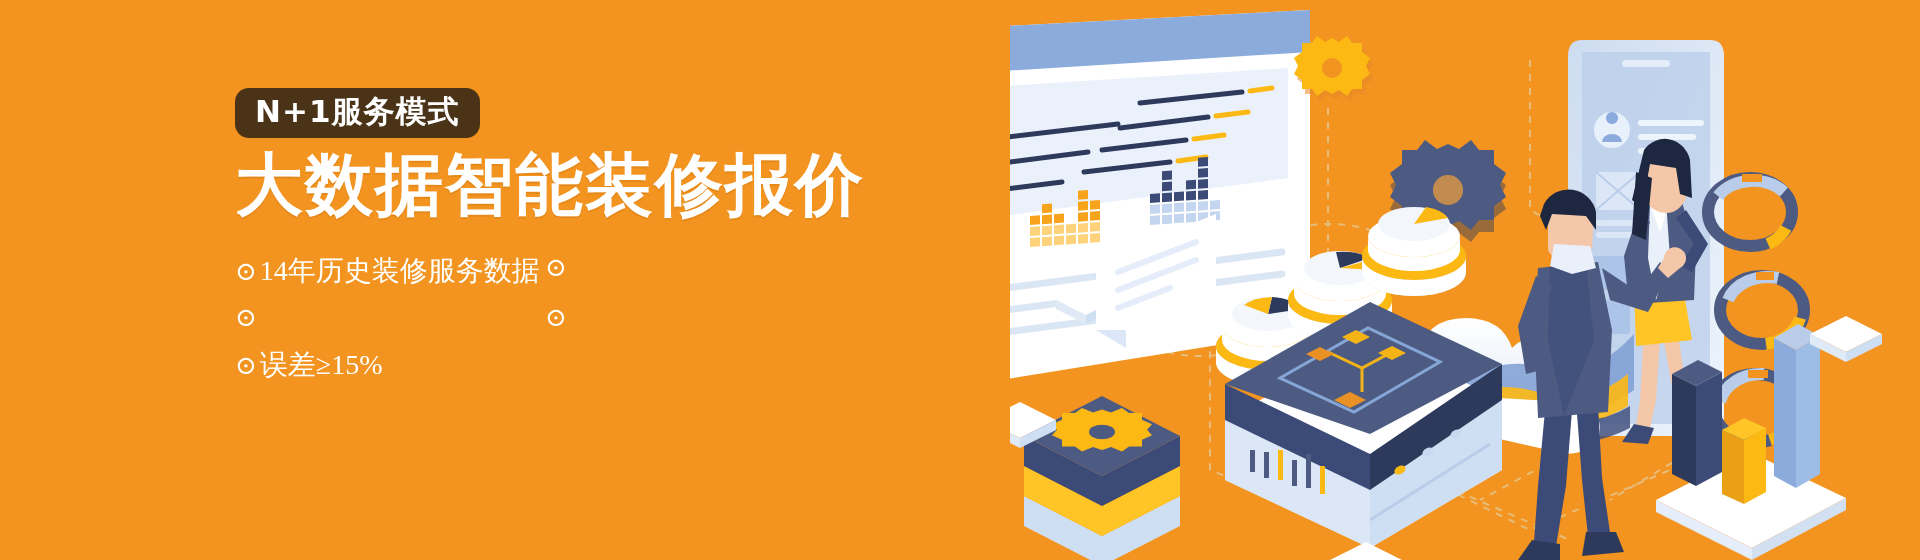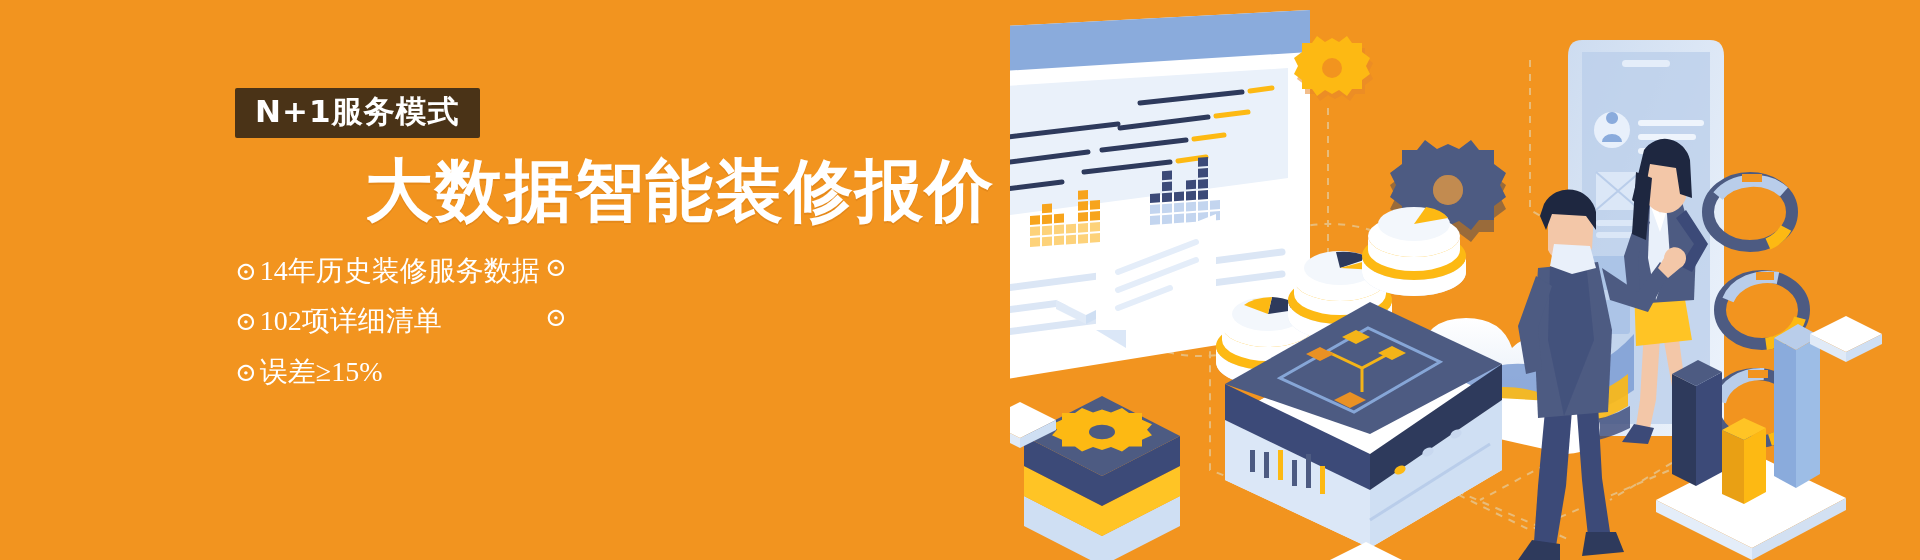--- a/index.html
+++ b/index.html
@@ -11,41 +11,40 @@
   }
   #stage{position:relative;width:1920px;height:560px;overflow:hidden;background:#f2941f;}
 
   
   #copy{position:absolute;left:235px;top:88px;width:760px;}
 
   .badge{
     display:inline-block;
     background:#4a3317;
     color:#ffffff;
-    border-radius:2px;
+    border-radius:14px;
     padding:7px 20px 10px 20px;
     font-family:"DejaVu Sans","Liberation Sans",sans-serif;
     font-weight:bold;
     font-size:31px;
     line-height:1.05;
     letter-spacing:1px;
     white-space:nowrap;
   }
 
   .headline{
     margin-top:17px;
     color:#ffffff;
-    font-family:Liberation Sans, sans-serif;
+    font-family:Liberation Mono, monospace;
     font-weight:bold;
     font-size:68px;
     line-height:1.04;
     letter-spacing:2px;
     white-space:nowrap;
     text-shadow:0 2px 0 rgba(190,105,10,.25);
-    text-align:right;
   }
 
   .bullets{
     margin-top:30px;
     display:grid;
     grid-template-columns:310px 360px;
     grid-auto-rows:auto;
     column-gap:0px;
     row-gap:18px;
   }
@@ -87,21 +86,20 @@
 
     <div class="bullets">
 
       <div class="bullet b-r1">
         <span class="dot">⊙</span>
         <span>14年历史装修服务数据</span>
       </div>
 
       <div class="bullet b-r2">
         <span class="dot">⊙</span>
-        <span>102项详细清单</span>
       </div>
 
       <div class="bullet b-r3">
         <span class="dot">⊙</span>
         <span>误差≥15%</span>
       </div>
 
       <div class="bullet b-c2r1">
         <span class="dot">⊙</span>
       </div>

